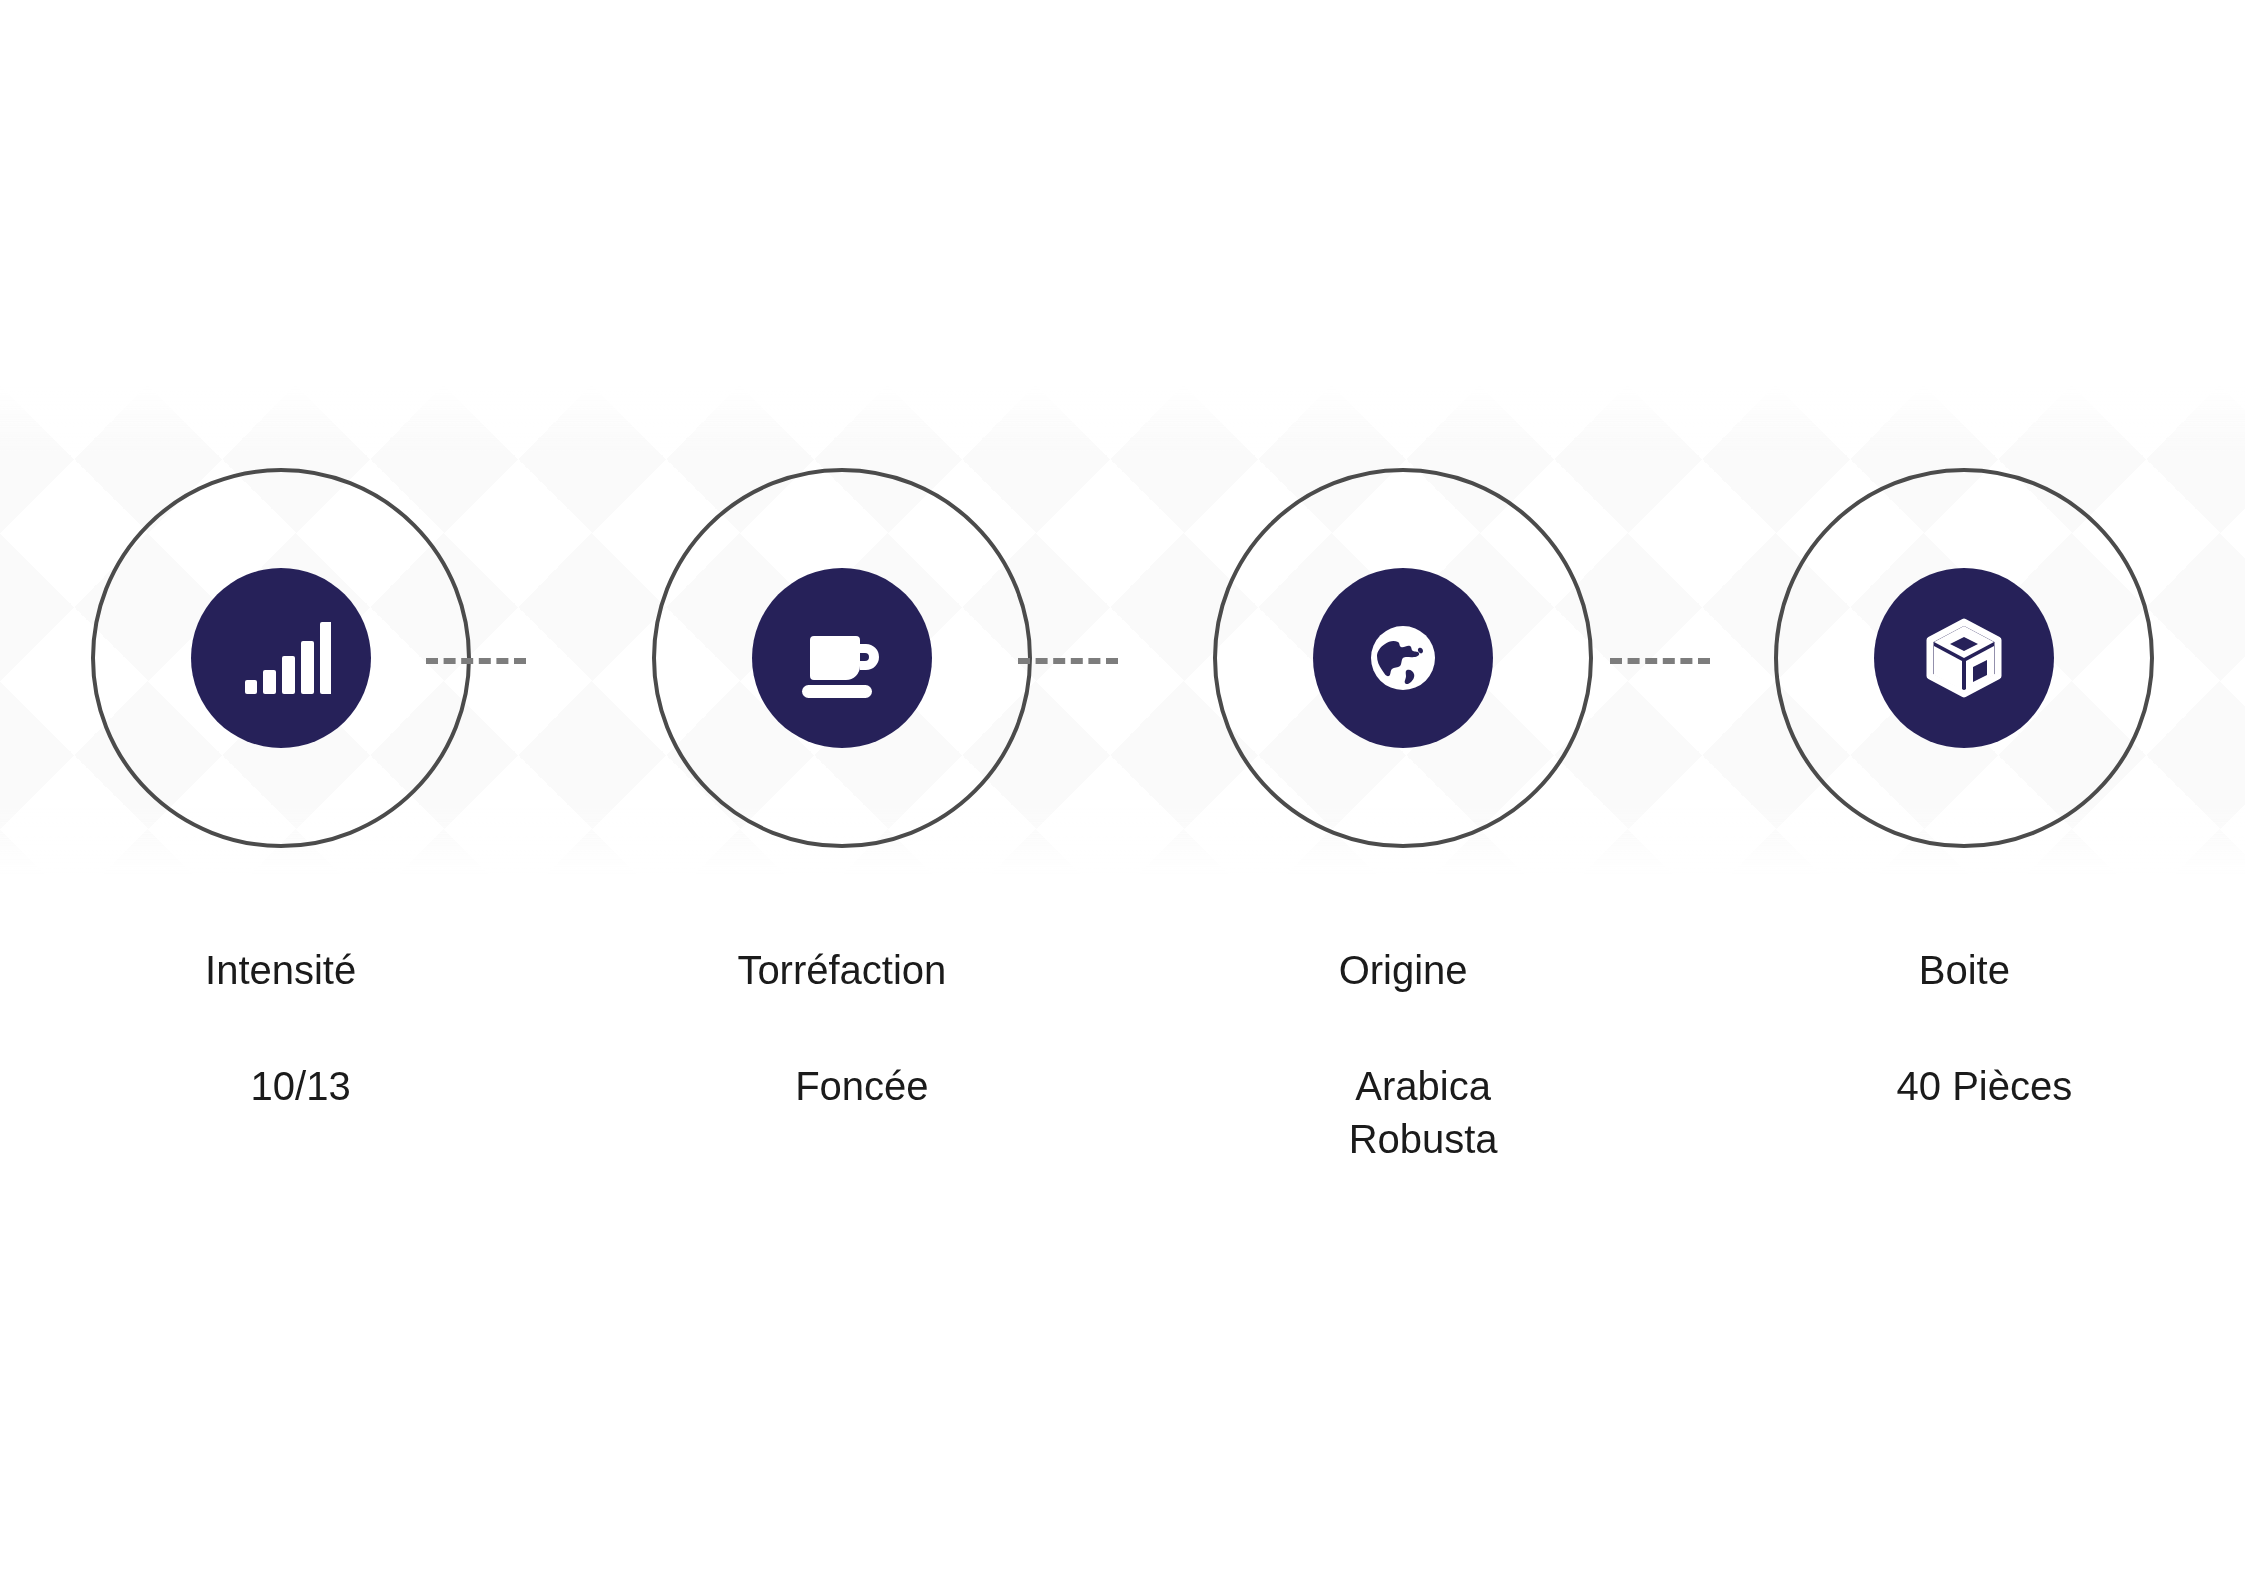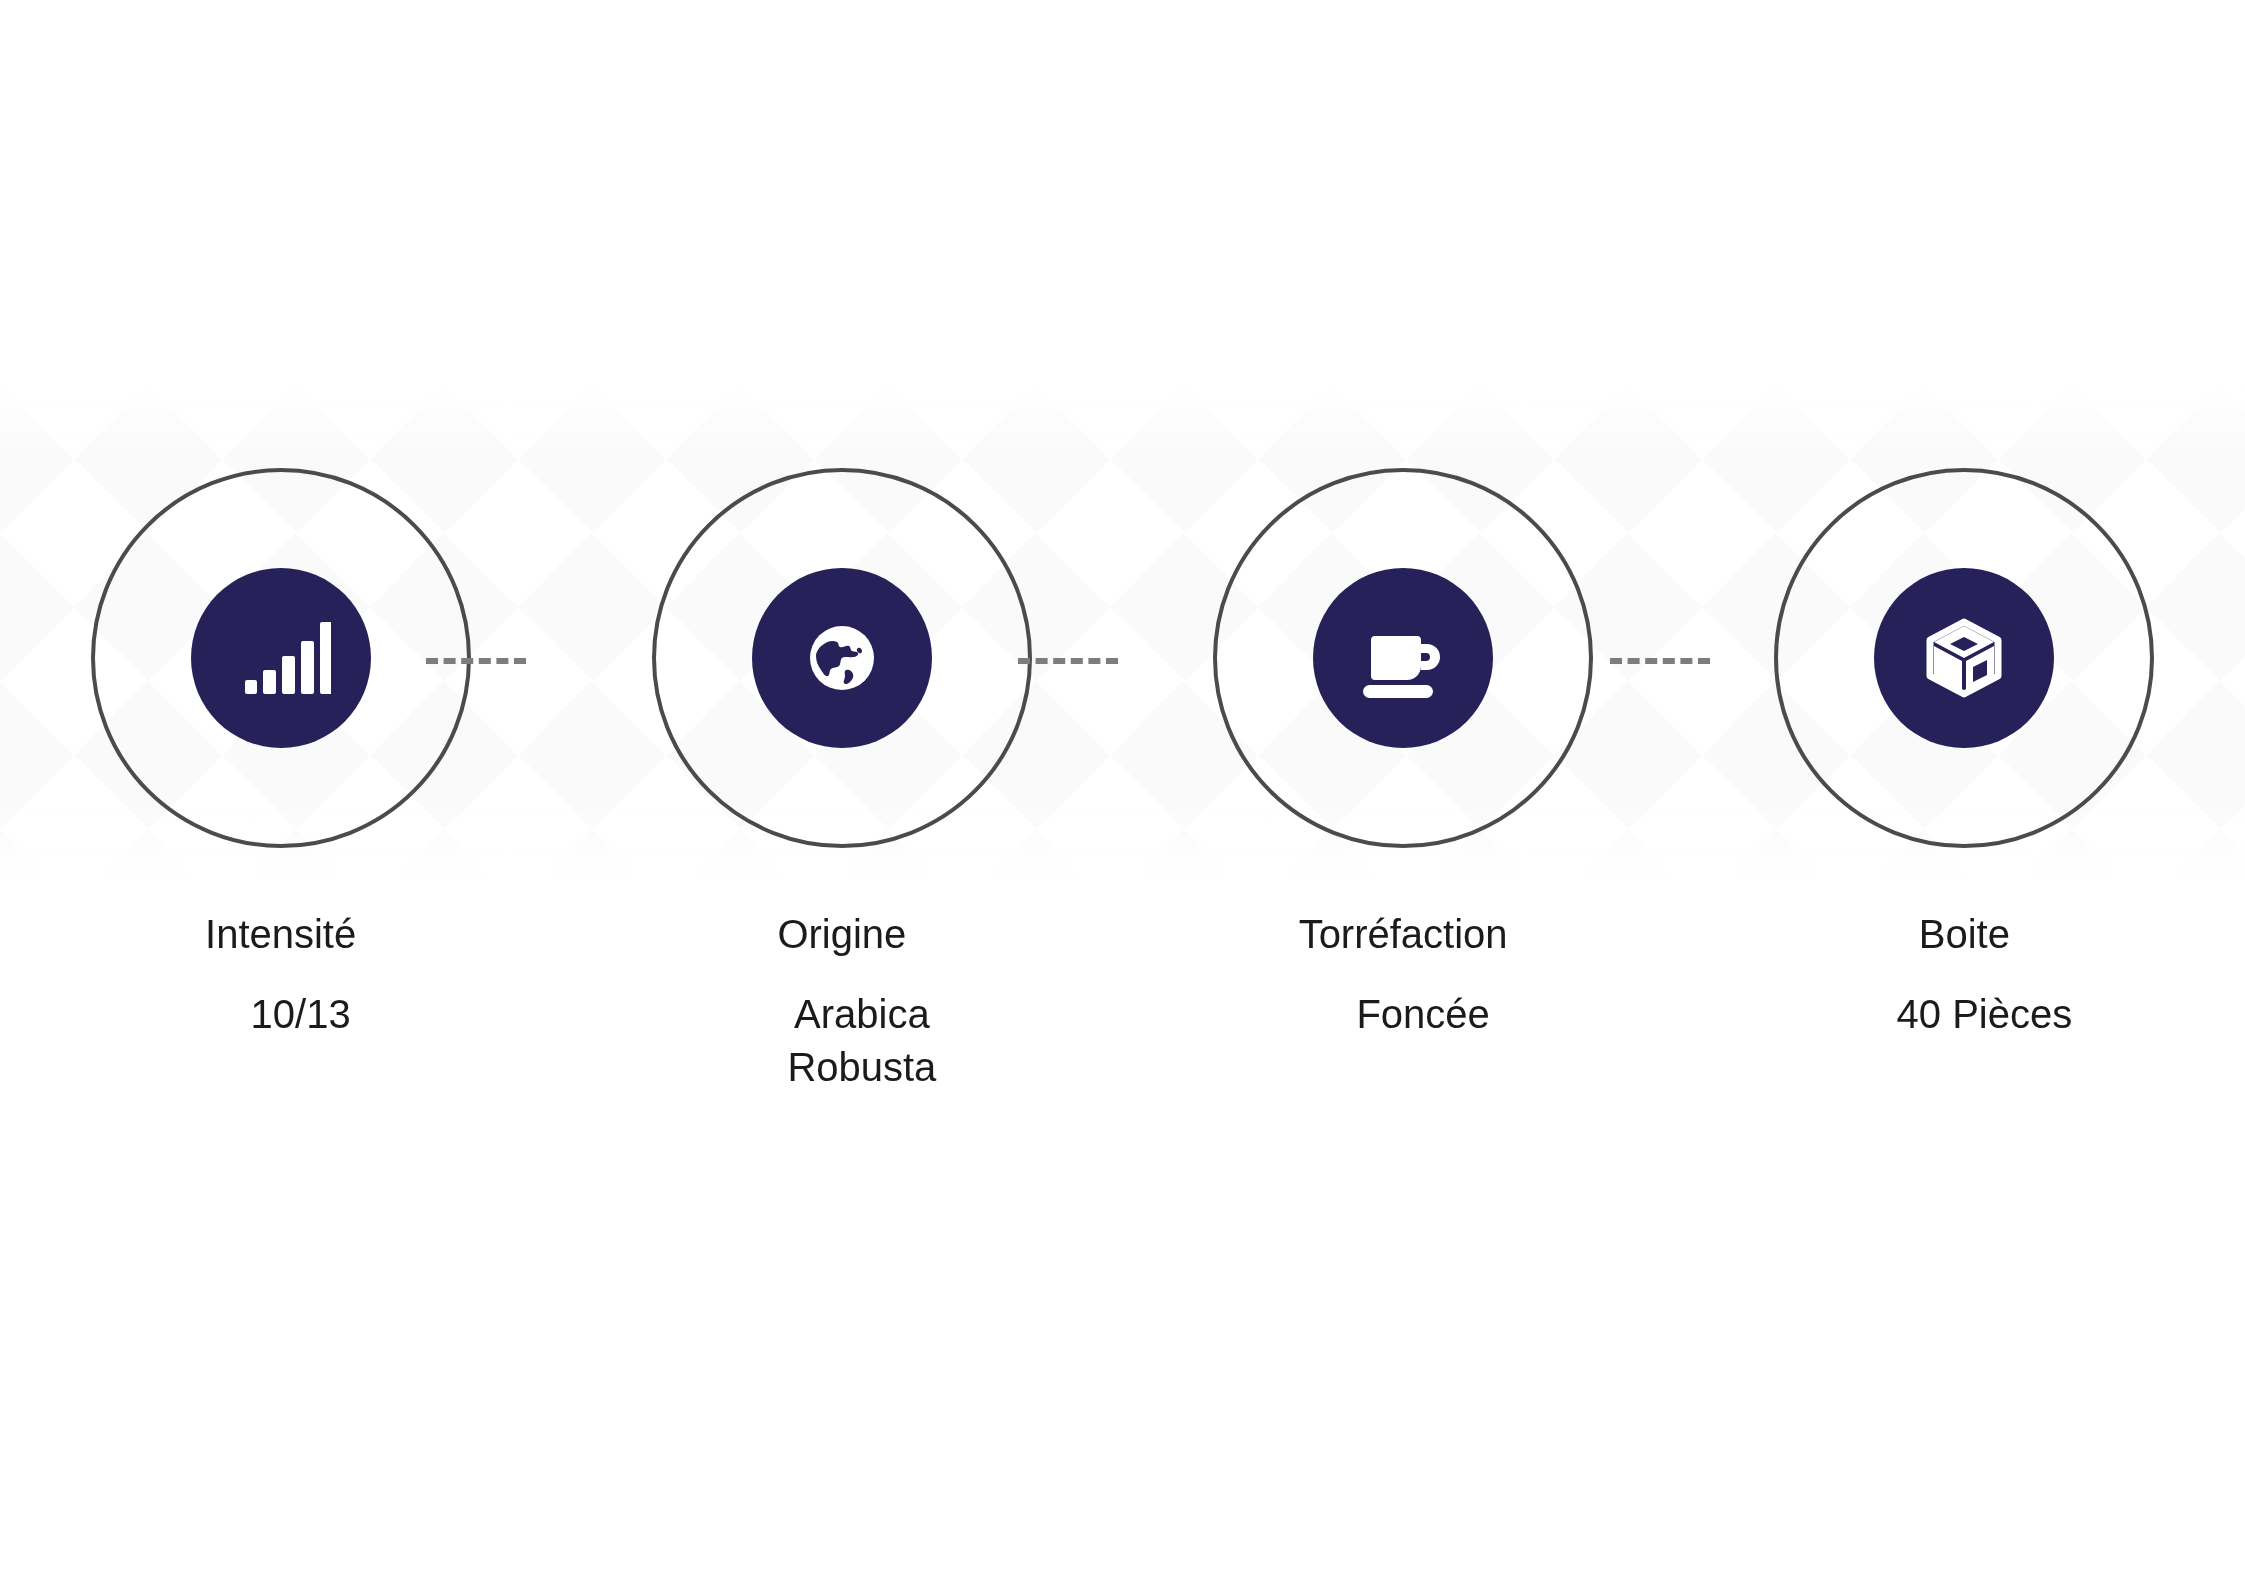--- a/index.html
+++ b/index.html
@@ -58,20 +58,21 @@
     display: flex;
     align-items: flex-start;
   }
 
   .step {
     position: relative;
     flex: 1 1 0;
     display: flex;
     flex-direction: column;
     align-items: center;
+    gap: 36px;
   }
 
   .ring {
     position: relative;
     margin-top: 468px;
     width: 380px;
     height: 380px;
     border-radius: 50%;
     border: 4px solid #4b4b4b;
     background: transparent;
@@ -151,58 +152,58 @@
         </div>
       </div>
       <div class="step-title">Intensité</div>
       <div class="step-value">10/13</div>
     </div>
 
     <div class="step">
       <div class="ring">
         <div class="disc">
           <span>
+            <svg width="104" height="104" viewBox="0 0 104 104" aria-hidden="true">
+              <g fill="#ffffff">
+                <path d="M20 30 h46 a4 4 0 0 1 4 4 v26 a14 14 0 0 1 -14 14 h-32 a4 4 0 0 1 -4 -4 v-36 a4 4 0 0 1 4 -4 z"></path>
+                <path d="M70 38 h6 a13 13 0 0 1 0 26 h-6 v-9 h5 a4 4 0 0 0 0 -8 h-5 z"></path>
+                <rect x="12" y="79" width="70" height="13" rx="6.5"></rect>
+              </g>
+            </svg>
+          </span>
+        </div>
+      </div>
+      <div class="step-title">Torréfaction</div>
+      <div class="step-value">Foncée</div>
+    </div>
+
+    <div class="step">
+      <div class="ring">
+        <div class="disc">
+          <span>
             <svg width="72" height="72" viewBox="0 0 72 72" aria-hidden="true">
               <circle cx="36" cy="36" r="32" fill="#ffffff"></circle>
               <g fill="#262159">
                 <path d="M18 22 c4 -3 9 -4 13 -2 c2 1 1 4 3 5 c3 1 6 -2 9 -1 c2 1 1 4 3 5 c2 1 5 0 6 2 c1 2 -2 4 -5 4 c-4 1 -8 -1 -11 1 c-2 2 -1 6 -3 8 c-2 2 -6 1 -8 3 c-2 2 -1 6 -3 7 c-3 1 -5 -3 -7 -6 c-3 -4 -5 -9 -5 -14 c0 -4 3 -9 8 -12 z"></path>
                 <path d="M40 48 c3 -1 6 1 7 4 c1 3 -1 6 -3 8 c-2 2 -5 3 -6 1 c-1 -2 1 -4 1 -7 c0 -2 -1 -5 1 -6 z"></path>
                 <path d="M52 26 c2 -1 4 1 4 3 c0 2 -2 3 -3 2 c-2 -1 -3 -4 -1 -5 z"></path>
               </g>
             </svg>
           </span>
         </div>
       </div>
       <div class="step-title">Origine</div>
       <div class="step-value">Arabica
 Robusta</div>
     </div>
 
     <div class="step">
       <div class="ring">
         <div class="disc">
           <span>
-            <svg width="104" height="104" viewBox="0 0 104 104" aria-hidden="true">
-              <g fill="#ffffff">
-                <path d="M20 30 h46 a4 4 0 0 1 4 4 v26 a14 14 0 0 1 -14 14 h-32 a4 4 0 0 1 -4 -4 v-36 a4 4 0 0 1 4 -4 z"></path>
-                <path d="M70 38 h6 a13 13 0 0 1 0 26 h-6 v-9 h5 a4 4 0 0 0 0 -8 h-5 z"></path>
-                <rect x="12" y="79" width="70" height="13" rx="6.5"></rect>
-              </g>
-            </svg>
-          </span>
-        </div>
-      </div>
-      <div class="step-title">Torréfaction</div>
-      <div class="step-value">Foncée</div>
-    </div>
-
-    <div class="step">
-      <div class="ring">
-        <div class="disc">
-          <span>
             <svg width="86" height="86" viewBox="0 0 86 86" aria-hidden="true">
               <g fill="none" stroke="#ffffff" stroke-width="7" stroke-linejoin="round" stroke-linecap="round">
                 <path d="M43 7 L77 25 L77 61 L43 79 L9 61 L9 25 Z"></path>
               </g>
               <g fill="#ffffff">
                 <path d="M43 11 L73 27 L43 43 L13 27 Z"></path>
                 <path d="M13 31 L41 46 L41 75 L13 60 Z"></path>
                 <path d="M45 46 L73 31 L73 60 L45 75 Z"></path>
               </g>
               <g fill="#262159">

